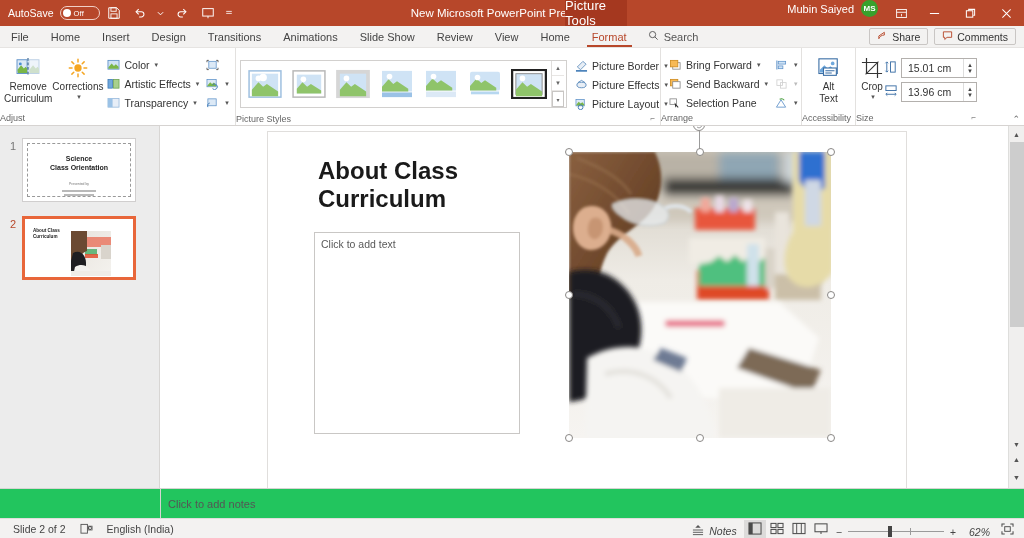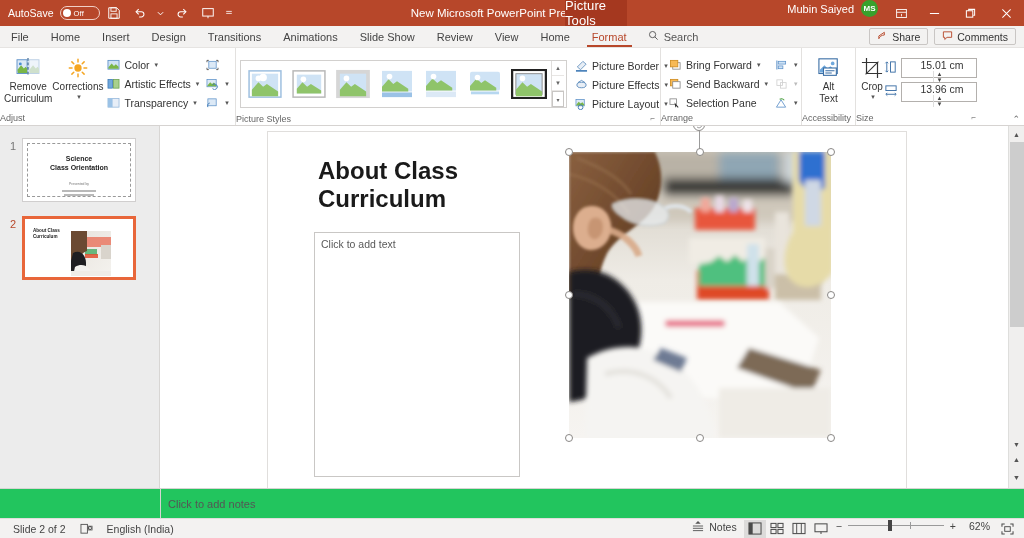--- a/index.html
+++ b/index.html
@@ -114,21 +114,21 @@
     display:flex; flex-direction:column; width:13px; height:46px; border-left:1px solid #e0dedc;
   }
   .gal-scroll div {
     flex:1; display:flex; align-items:center; justify-content:center; font-size:6px; color:#666;
     border-bottom:1px solid #e8e6e4;
   }
   .gal-scroll div:last-child { border-bottom:none; border:1px solid #c8c6c4; }
 
   .spin {
     display:flex; align-items:center; border:1px solid #b3b0ad; background:#fff;
-    height:20px; width:76px; margin-left:3px; font-size:10.5px; color:#333;flex-direction:column;
+    height:20px; width:76px; margin-left:3px; font-size:10.5px; color:#333;
   }
   .spin span.val { padding-left:6px; flex:1; }
   .spin .arrows {
     width:13px; height:100%; display:flex; flex-direction:column; align-items:center;
     justify-content:center; border-left:1px solid #ddd; font-size:6px; color:#444; line-height:1;
   }
   .sizerow { display:flex; align-items:center; height:24px; }
   .collapse-ribbon { position:absolute; right:4px; bottom:1px; font-size:9px; color:#666; }
 
   
@@ -157,21 +157,21 @@
   .canvaswrap { flex:1; background:#fff; position:relative; overflow:hidden; }
   .slide-canvas {
     position:absolute; left:107px; top:5px; width:640px; height:360px; background:#fff;
     border:1px solid #e0dedc;
   }
   .slide-title {
     position:absolute; left:50px; top:25px; width:300px;
     font-size:24px; font-weight:bold; color:#1a1a1a; line-height:1.15;
   }
   .body-ph {
-    position:absolute; left:46px; top:100px; width:206px; height:245px;
+    position:absolute; left:46px; top:100px; width:206px; height:202px;
     border:1px solid #c9c7c5;
   }
   .body-ph span { position:absolute; left:6px; top:5px; font-size:10.5px; color:#595959; }
 
   
   .pic {
     position:absolute; left:301px; top:20px; width:262px; height:286px; overflow:hidden;
   }
   .handle {
     position:absolute; width:8px; height:8px; border-radius:50%;
@@ -201,21 +201,21 @@
   }
   .notes .np { position:absolute; left:168px; font-size:11px; color:#555; }
   .notes .sep { position:absolute; left:160px; top:0; bottom:0; width:1px; background:#d6d4d2; }
 
   
   .status {
     height:20px; background:#f3f2f1; border-top:1px solid #e0dedc;
     display:flex; align-items:center; font-size:10.5px; color:#444; flex:none; padding:0 6px;
   }
   .st-item { padding:0 7px; display:flex; align-items:center; gap:5px; white-space:nowrap; }
-  .st-right { margin-left:auto; display:flex; align-items:flex-start; }
+  .st-right { margin-left:auto; display:flex; align-items:flex-end;font-style:italic; }
   .viewbtn { width:22px; height:18px; display:flex; align-items:center; justify-content:center; }
   .viewbtn.active { background:#dcdbda; }
   .zoomslider { display:flex; align-items:center; gap:0; padding:0 4px; }
   .zs-track { width:96px; height:1px; background:#9a9a9a; position:relative; margin:0 6px; }
   .zs-thumb { position:absolute; left:40px; top:-5px; width:4px; height:11px; background:#444; }
   .zs-tick { position:absolute; left:62px; top:-3px; width:1px; height:7px; background:#9a9a9a; }
   .zpct { width:30px; text-align:right; }
 </style>
 </head>
 <body>

